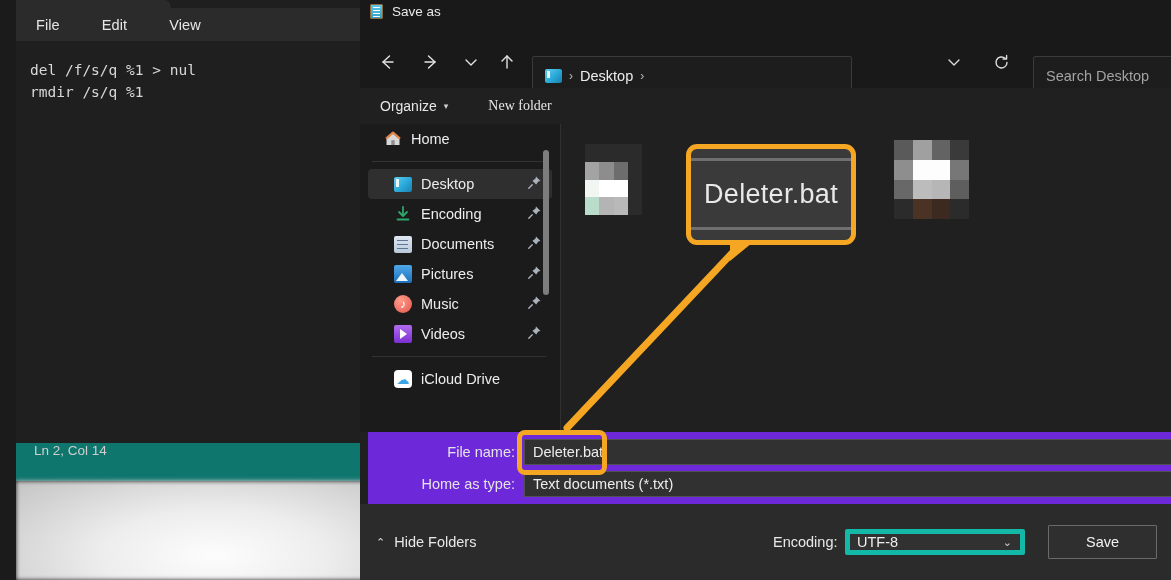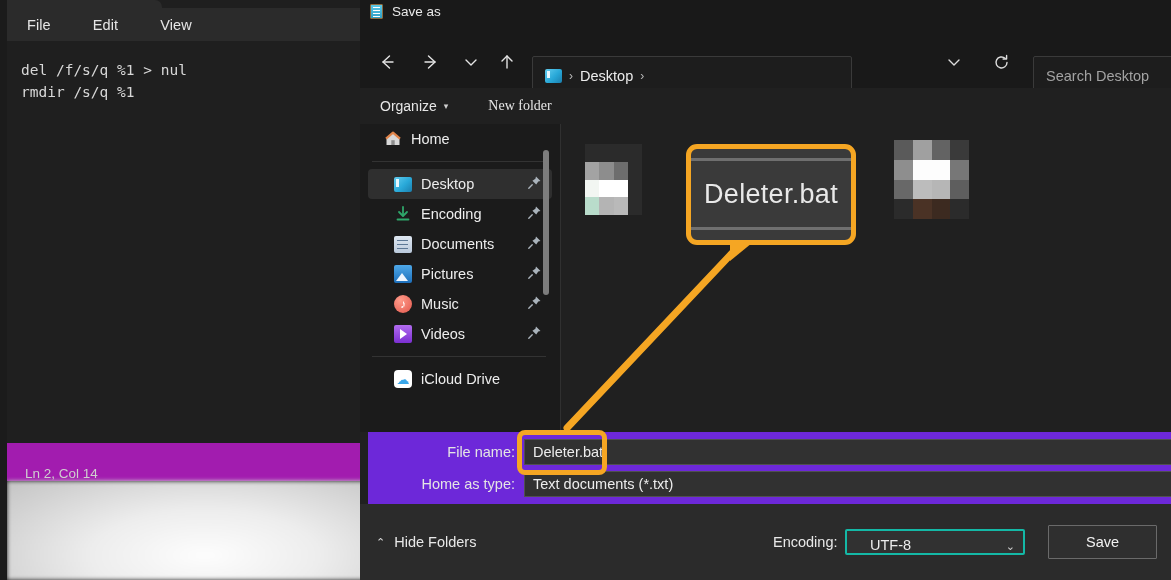--- a/index.html
+++ b/index.html
@@ -5,21 +5,21 @@
   html,body{margin:0;padding:0;}
   body{
     width:1171px;height:580px;overflow:hidden;position:relative;
     background:#1b1b1b;
     font-family:"Liberation Sans",sans-serif;
     -webkit-font-smoothing:antialiased;
   }
 
   
   #notepad{
-    position:absolute;left:7px;top:0;width:360px;height:580px;
+    position:absolute;left:16px;top:0;width:360px;height:580px;
     background:#1f1f1f;overflow:hidden;
   }
   #np-tabstrip{
     position:absolute;left:0;top:0;width:360px;height:8px;
     background:#1f1f1f;
   }
   #np-tab{
     position:absolute;left:0;top:0;width:155px;height:8px;
     background:#2b2b2b;border-top-right-radius:7px;
   }
@@ -37,21 +37,21 @@
   #np-editor{
     position:absolute;left:0;top:41px;width:360px;height:402px;
     background:#1f1f1f;padding:18px 0 0 14px;box-sizing:border-box;
   }
   .np-line{
     color:#d8d8d8;font-family:"DejaVu Sans Mono","Liberation Mono",monospace;
     font-size:14.5px;line-height:22px;white-space:pre;
   }
   #np-statusbar{
     position:absolute;left:0;top:443px;width:360px;height:38px;
-    background:#a21caf;display:flex;align-items:flex-end;
+    background:#0f766e;display:flex;align-items:flex-start;
   }
   #np-status-text{color:#cfcfcf;font-size:13.5px;padding-left:18px;}
   #np-desktop-blur{
     position:absolute;left:0;top:481px;width:360px;height:99px;
     background:
       radial-gradient(ellipse 300px 120px at 55% 75%, #fdfdfd 0%, #ededed 38%, #d2d2d2 72%, #bdbdbd 100%);
     filter:blur(2px);
   }
 
   
@@ -229,22 +229,22 @@
   #hide-folders{
     position:absolute;left:16px;top:50%;transform:translateY(-50%);
     display:flex;align-items:center;gap:9px;color:#e8e8e8;font-size:14.5px;
   }
   #hide-caret{font-size:11px;color:#dcdcdc;}
   #encoding-label{
     position:absolute;left:413px;top:50%;transform:translateY(-50%);color:#e8e8e8;font-size:14.5px;
   }
   #encoding-select{
     position:absolute;left:485px;top:50%;transform:translateY(-50%);
-    width:180px;height:26px;background:#313131;border:2px solid #14b8a6;box-sizing:border-box;
-    display:flex;align-items:flex-end;border-radius:2px;padding-left:16px;
+    width:180px;height:26px;background:#313131;border:5px solid #14b8a6;box-sizing:border-box;
+    display:flex;align-items:center;border-radius:2px;
   }
   #encoding-value{color:#ededed;font-size:14.5px;margin-left:7px;}
   #encoding-caret{position:absolute;right:8px;color:#cfcfcf;font-size:11px;}
   #save-btn{
     position:absolute;left:688px;top:50%;transform:translateY(-50%);
     width:107px;height:32px;border:1px solid #6a6a6a;border-radius:1px;background:#2f2f2f;
     display:flex;align-items:center;justify-content:center;color:#f2f2f2;font-size:14.5px;
   }
 
   

